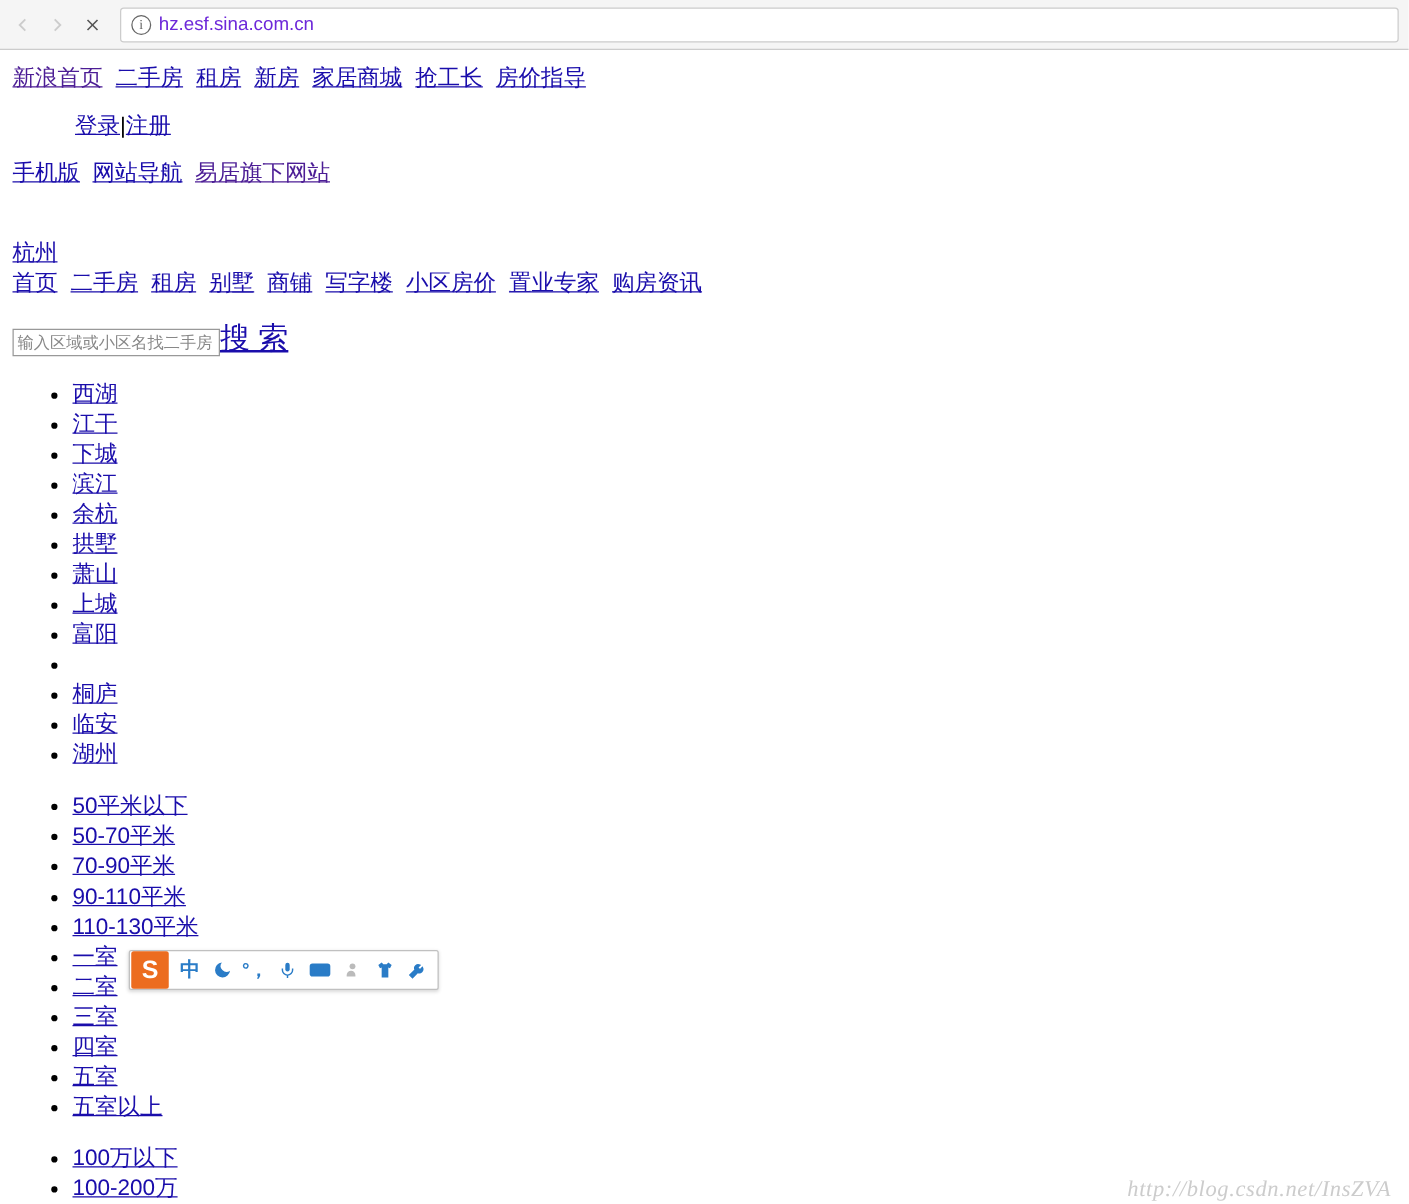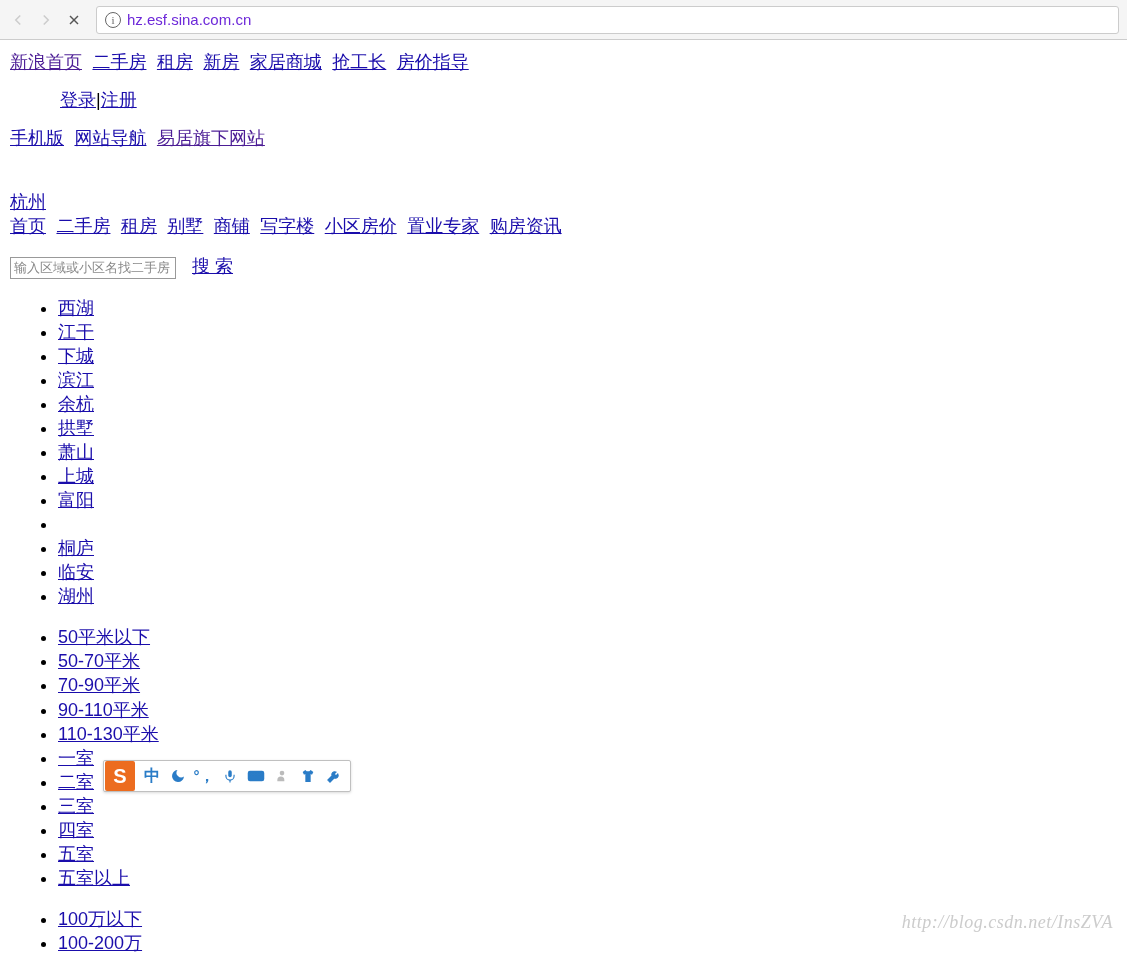--- a/index.html
+++ b/index.html
@@ -18,46 +18,46 @@
     a { color: #1a0dab; text-decoration: underline; }
     .visited { color: #4c1d95; }
     
     .top-nav { margin-bottom: 12px; }
     .top-nav a { margin-right: 6px; font-size: 18px; }
     
     .auth-row { margin: 14px 0 14px 50px; font-size: 18px; }
     .auth-row a { text-decoration: underline; }
     .auth-row .sep { color: #000; text-decoration: none; }
     
-    .util-nav { margin-bottom: 40px; }
+    .util-nav { margin-bottom: 40px; font-family: Liberation Serif, serif; }
     .util-nav a { margin-right: 6px; font-size: 18px; }
     
     .main-nav { margin-bottom: 16px; }
     .main-nav .city-row { }
     .main-nav a { margin-right: 6px; font-size: 18px; }
     
     .search-row { margin-bottom: 18px; }
     .search-input { font-size: 13px; padding: 2px 3px; border: 1px solid #999; width: 166px; font-family: "Microsoft YaHei", SimSun; color: #888; }
-    .search-link { font-size: 18px; margin-left: 16px; }
+    .search-link { font-size: 24px; margin-left: 0; }
     
     ul { list-style: disc; margin-left: 48px; margin-bottom: 18px; }
     li { margin-bottom: 1px; font-size: 18px; line-height: 1.28; }
     li a { font-size: 18px; }
     li.empty { list-style: disc; min-height: 22px; }
     
     
     .ime-bar { position: absolute; left: 103px; top: 760px; display: flex; align-items: center; border: 1px solid #c0c0c0; background: #fff; height: 32px; border-radius: 2px; box-shadow: 0 1px 3px rgba(0,0,0,0.15); }
     .ime-logo { background: #ec6c1f; width: 30px; height: 30px; display: flex; align-items: center; justify-content: center; margin: 1px; border-radius: 2px; }
     .ime-logo span { color: #fff; font-weight: bold; font-size: 20px; font-family: Arial; }
     .ime-items { display: flex; gap: 6px; padding: 0 6px; align-items: center; }
     .ime-item { width: 20px; height: 20px; display: flex; align-items: center; justify-content: center; color: #2a7cc7; font-size: 15px; }
     .ime-item.zh { color: #2a7cc7; font-weight: bold; font-size: 16px; }
     .ime-item.grey { color: #bbb; }
     
-    .watermark { position: absolute; right: 14px; bottom: 30px; color: #ccc; font-size: 18px; font-family: "Times New Roman", serif; font-style: italic; letter-spacing: 0.5px; }
+    .watermark { position: absolute; right: 14px; bottom: 1px; color: #ccc; font-size: 18px; font-family: "Times New Roman", serif; font-style: italic; letter-spacing: 0.5px; }
     
     .viewport { position: relative; width: 1127px; height: 963px; overflow: hidden; }
   </style>
 </head>
 <body>
 
 <div class="viewport">
   <div class="browser-bar">
     <div class="nav-icon disabled">
         <svg width="18" height="18" viewBox="0 0 24 24" fill="none" stroke="currentColor" stroke-width="2">

